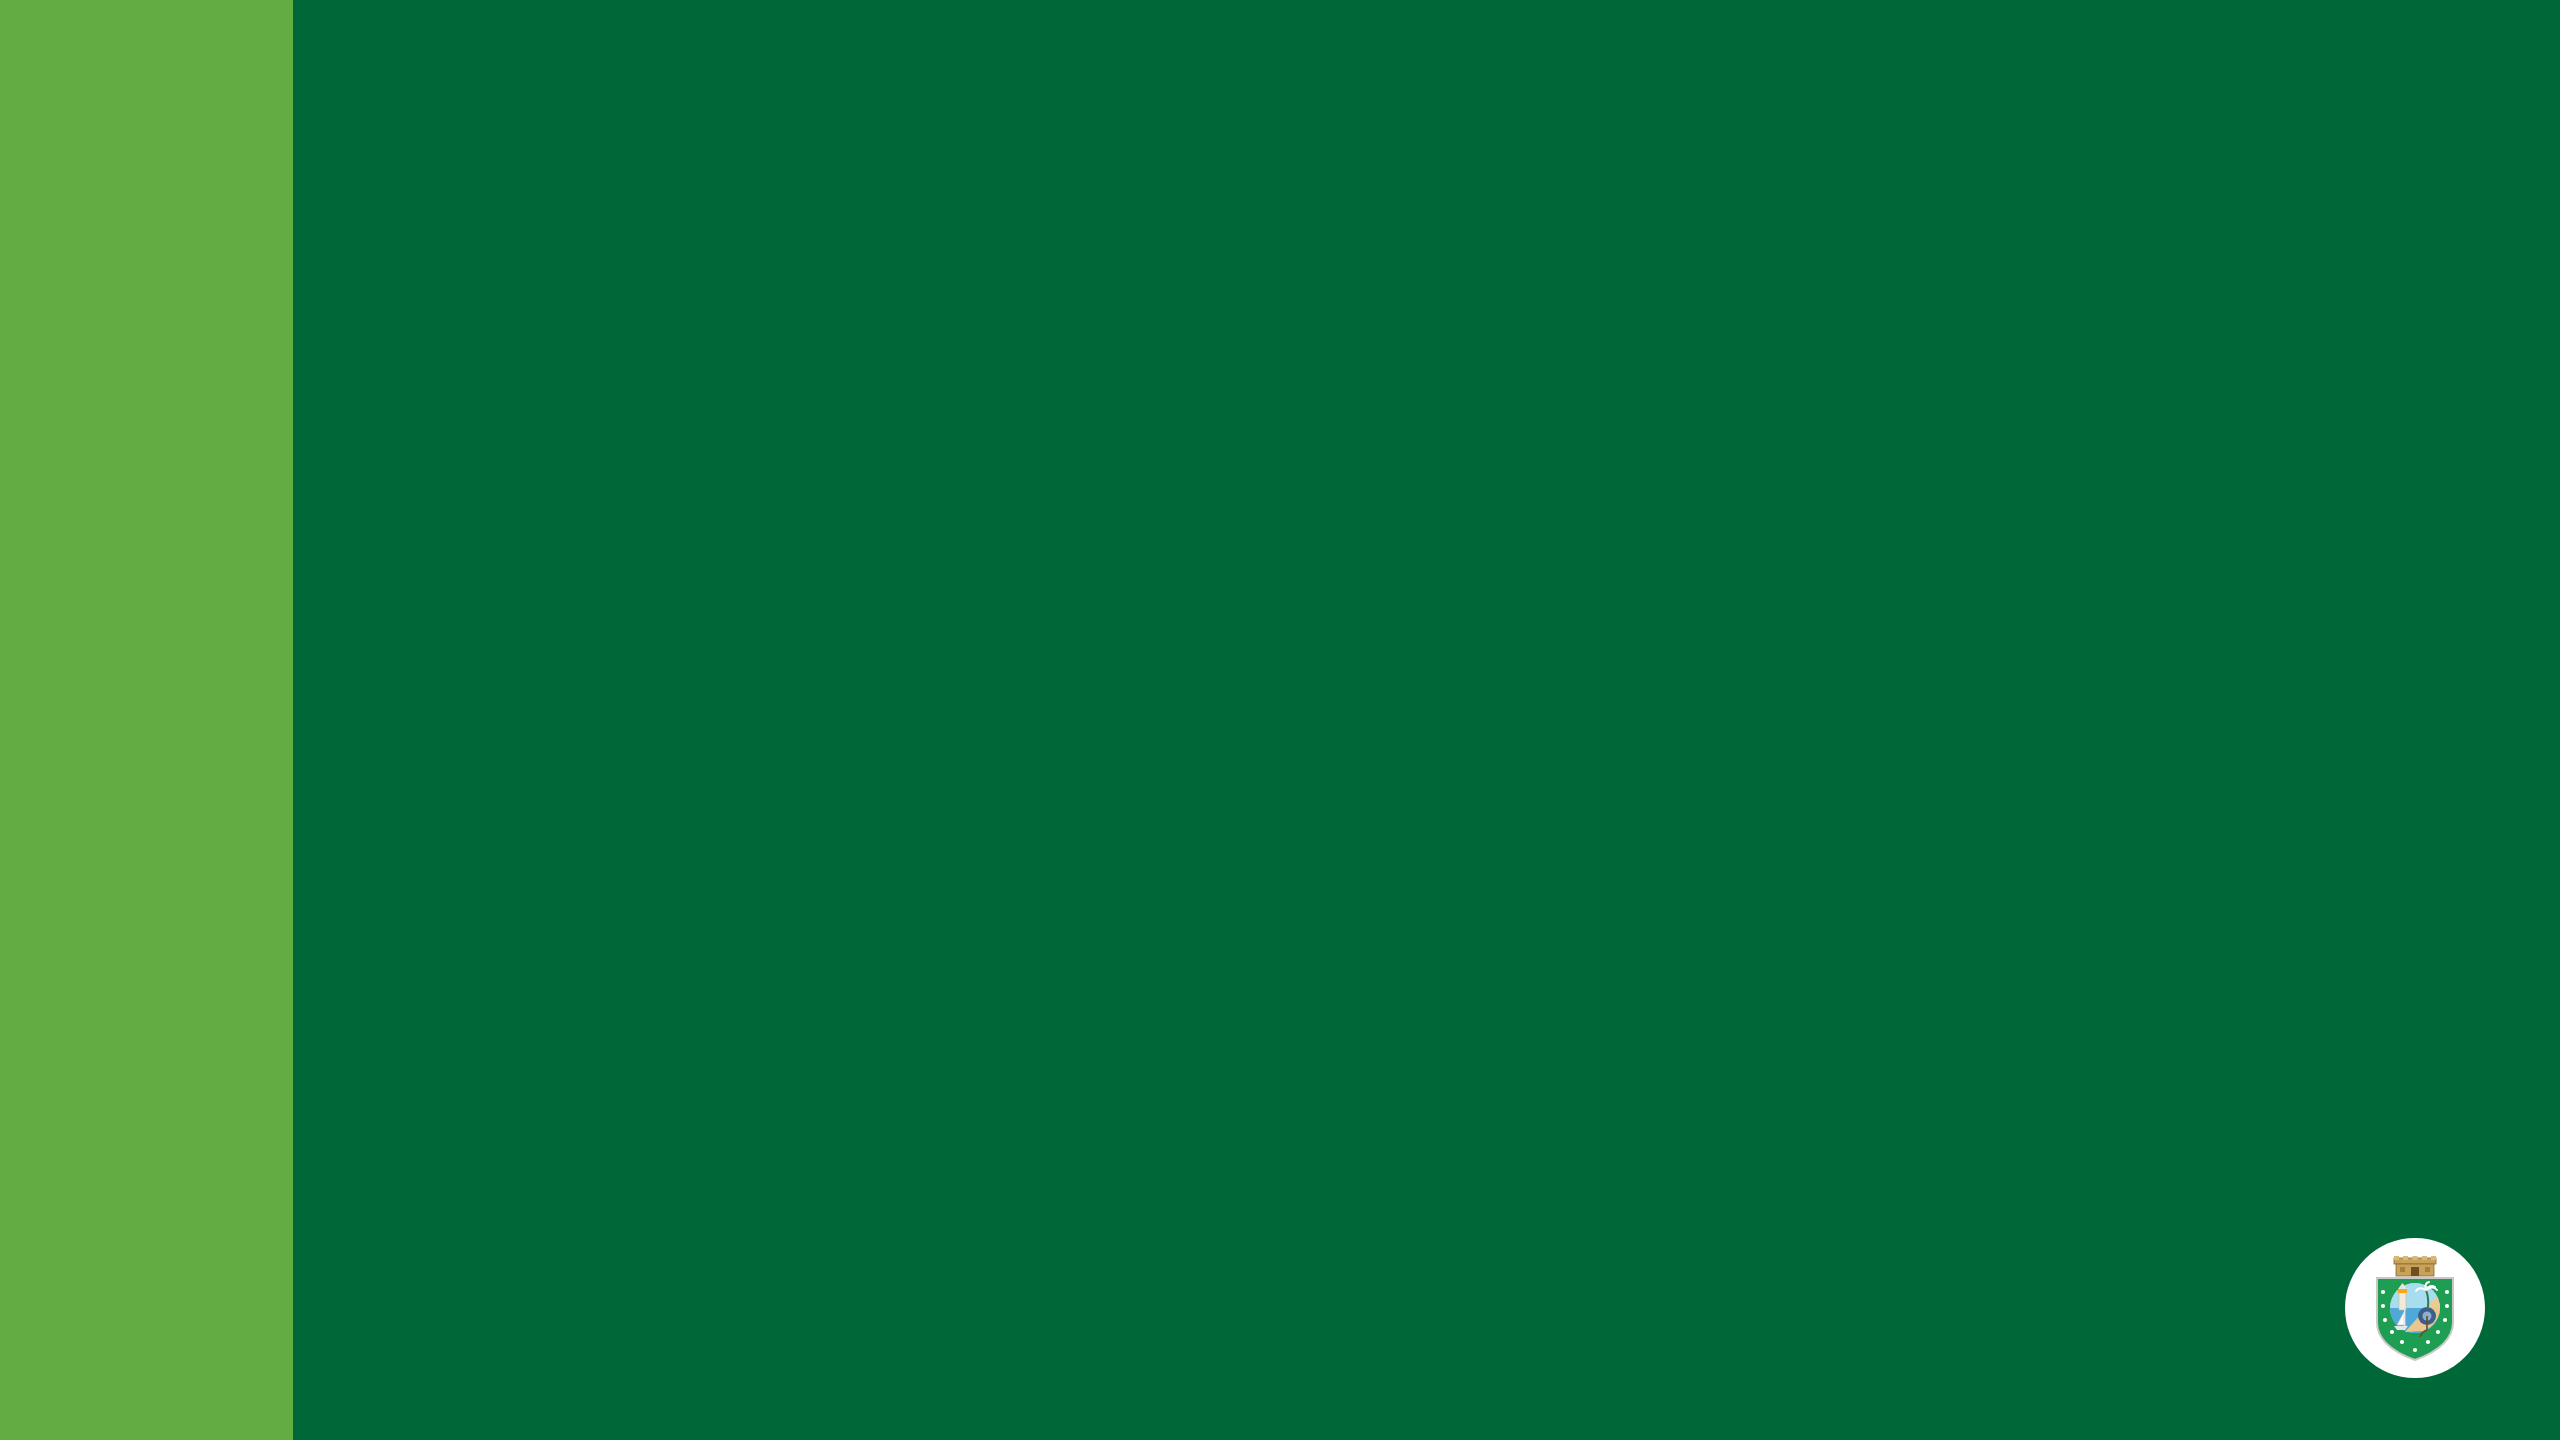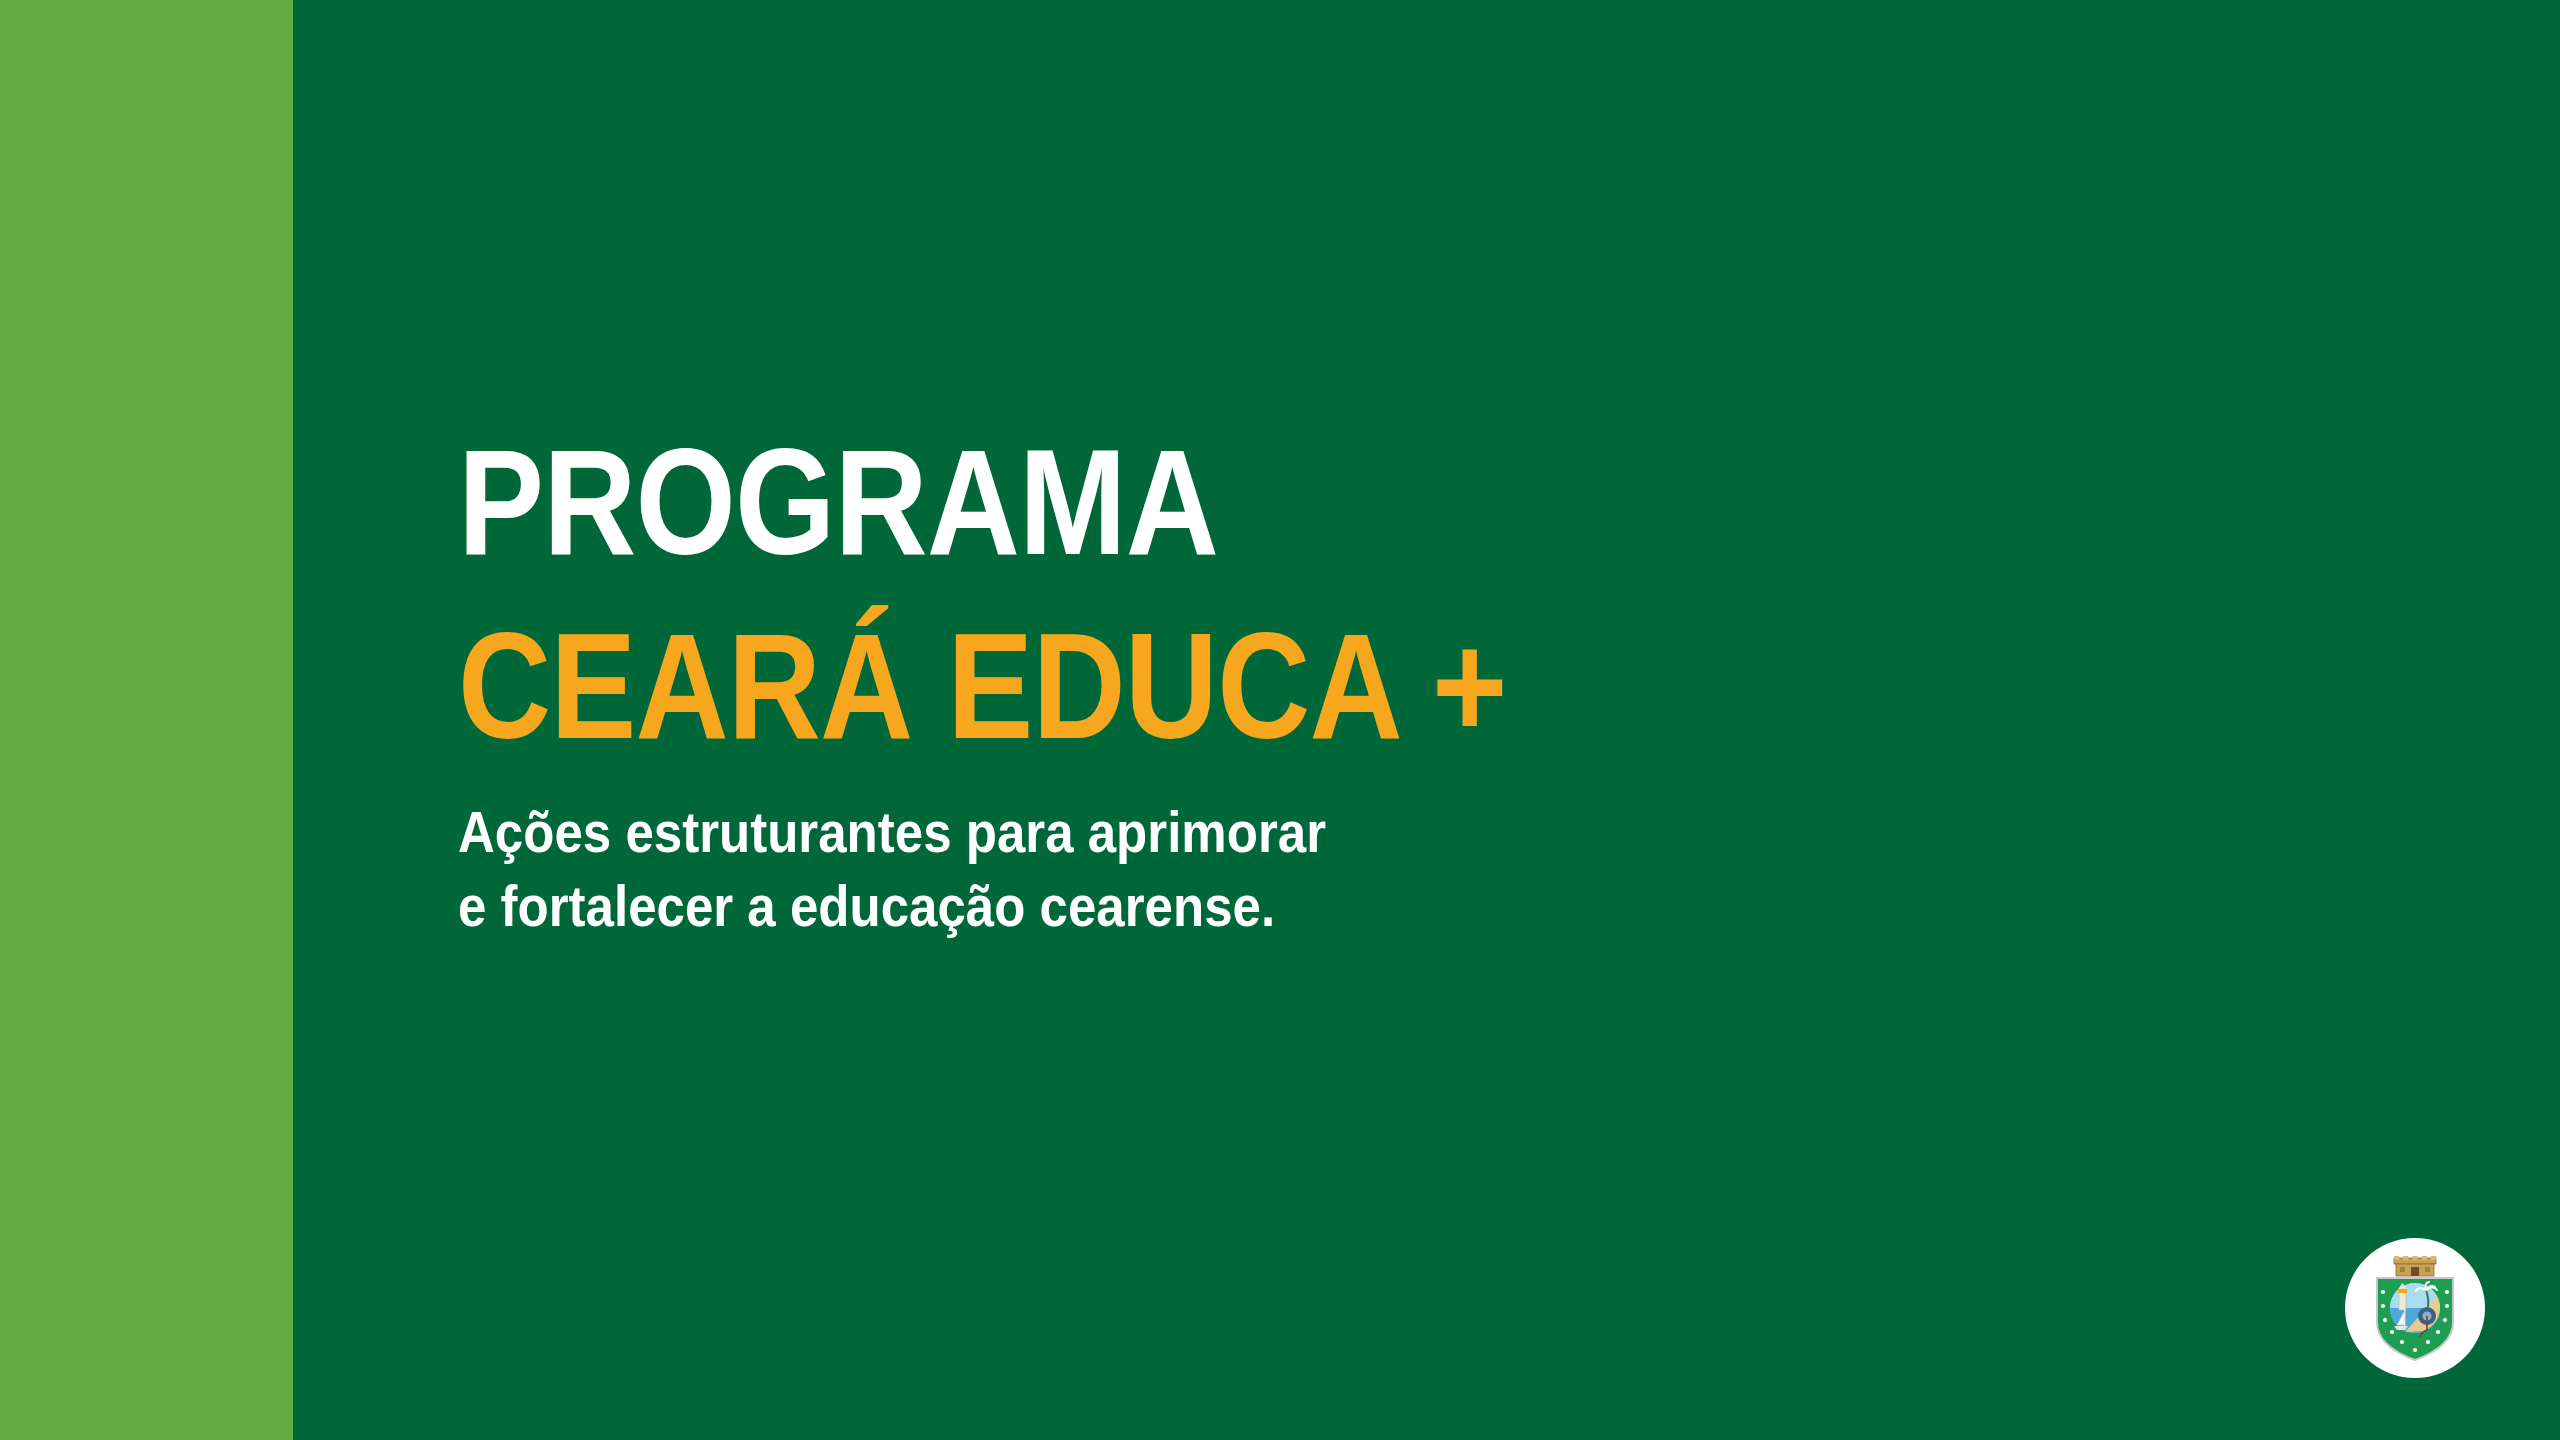--- a/index.html
+++ b/index.html
@@ -84,30 +84,20 @@
   }
   #emblem svg { display:block; }
 </style>
 </head>
 <body>
 
 <div id="slide">
 
   <div id="side-bar"></div>
 
-  <div id="text-block">
-
-    <div id="title-primary">PROGRAMA</div>
-
-    <div id="title-secondary">CEARÁ EDUCA +</div>
-
-    <div id="subtitle">Ações estruturantes para aprimorar
-e fortalecer a educação cearense.</div>
-
-  </div>
 
   <div id="emblem">
     <svg width="104" height="112" viewBox="0 0 104 112">
 
       <g>
         <rect x="31" y="6" width="42" height="6" fill="#C9A25A" stroke="#8A6A34" stroke-width="0.8"></rect>
         <rect x="31" y="4" width="5" height="4" fill="#D8B878"></rect>
         <rect x="40" y="4" width="5" height="4" fill="#D8B878"></rect>
         <rect x="49.5" y="4" width="5" height="4" fill="#D8B878"></rect>
         <rect x="59" y="4" width="5" height="4" fill="#D8B878"></rect>

